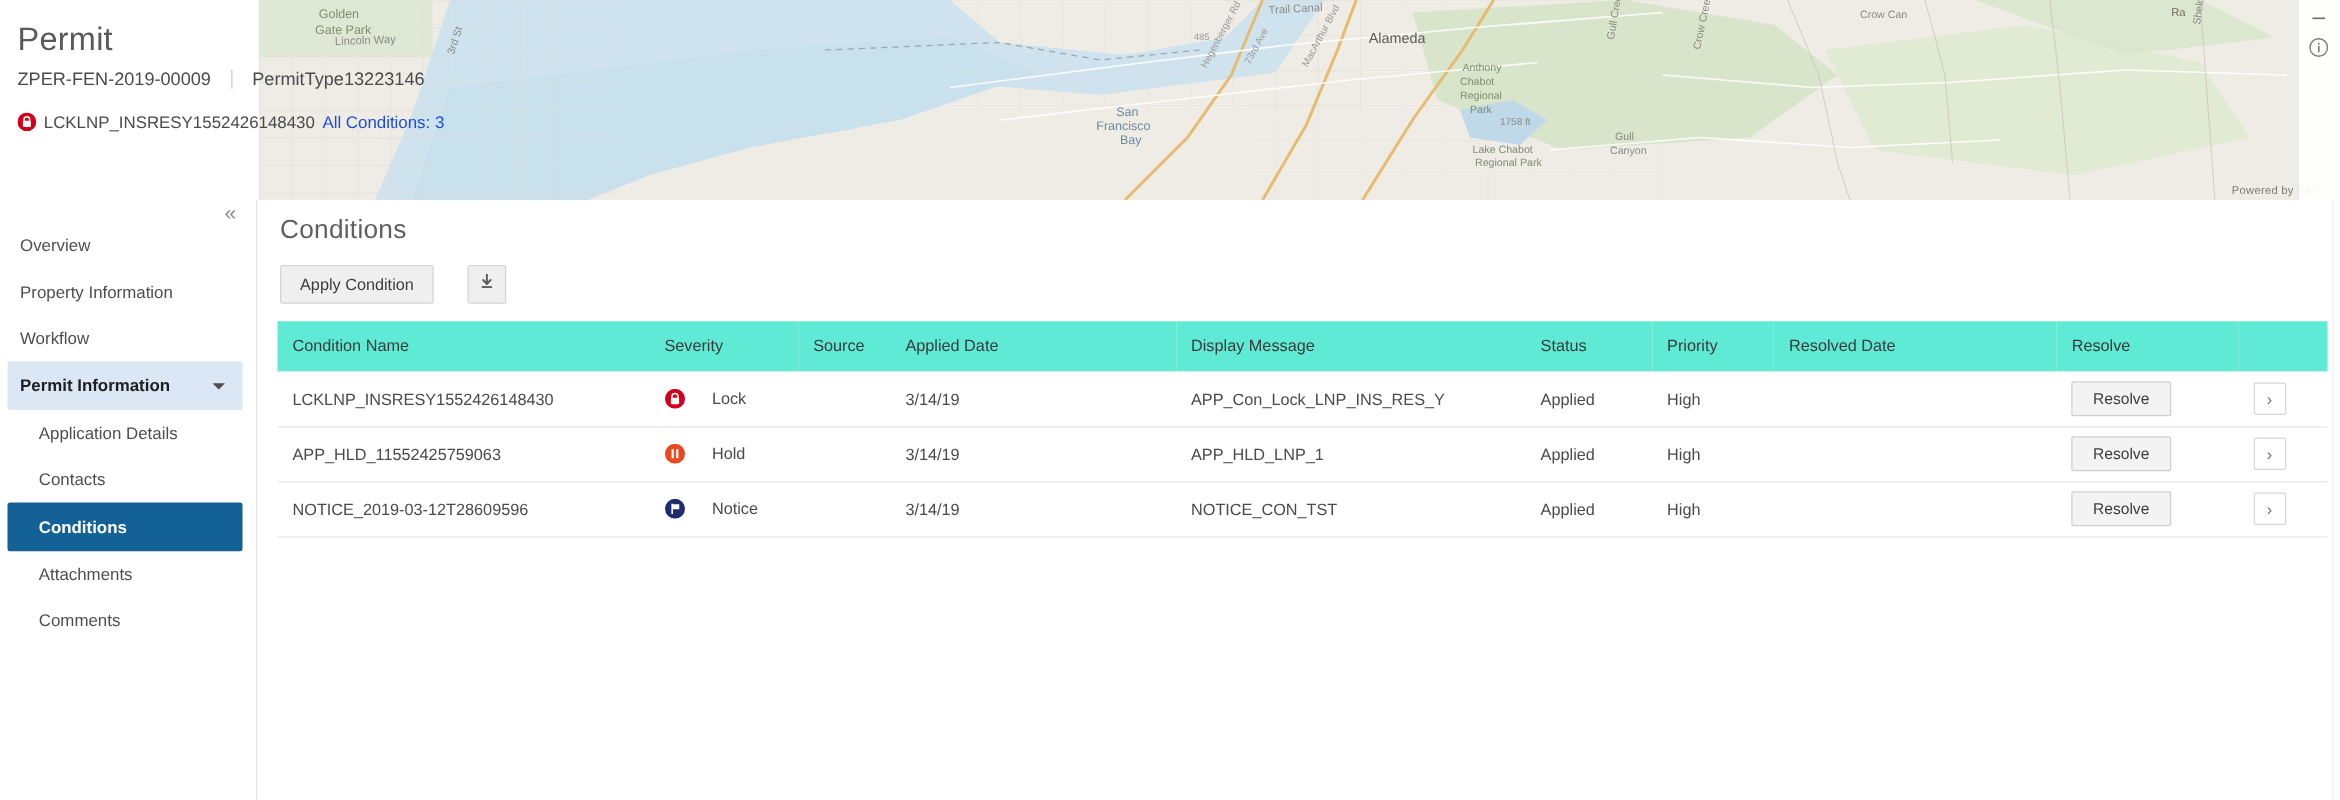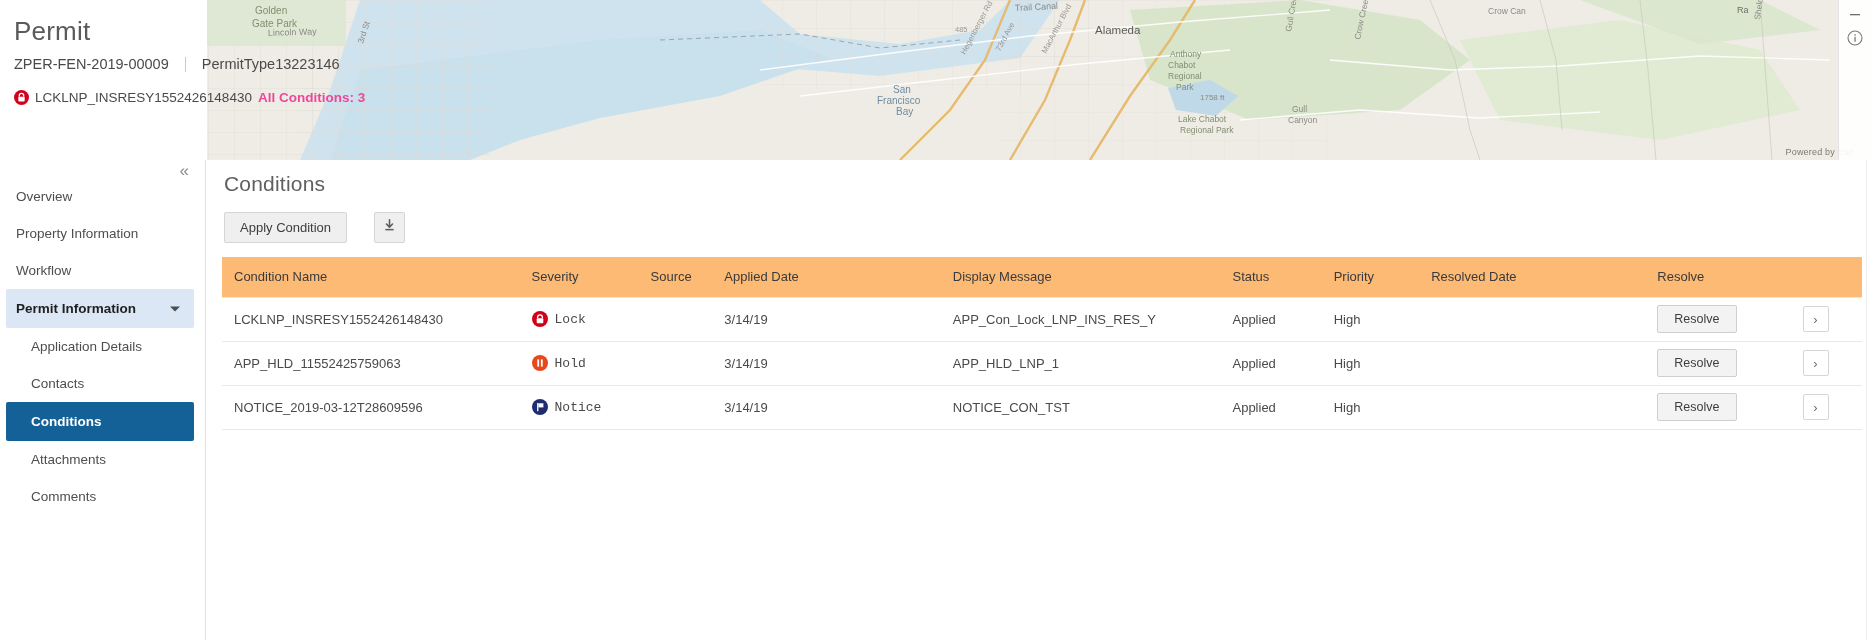--- a/index.html
+++ b/index.html
@@ -37,21 +37,21 @@
   }
   .hdr-sub .divider {
     display: inline-block; width: 1px; height: 15px; background: #c9c9c9;
     margin: 0 12px -3px 12px;
   }
   .hdr-cond {
     position: absolute; left: 14px; top: 90px;
     font-size: 13.5px; color: #4a4a4a; white-space: nowrap;
     display: flex; align-items: center; gap: 6px;
   }
-  .hdr-cond a { color: #ec4899; text-decoration: none; font-weight: bold; }
+  .hdr-cond a { color: #1d4ed8; text-decoration: none; }
   .lock-badge { display: inline-block; width: 15px; height: 15px; }
 
   
   .win-chrome {
     position: absolute; right: 0; top: 0; width: 34px; height: 160px;
     background: rgba(255,255,255,0.92); z-index: 6;
     border-left: 1px solid #e3e3e3;
   }
   .win-btn { position: absolute; right: 9px; width: 16px; height: 16px; }
   .win-min { top: 6px; }
@@ -113,29 +113,29 @@
   }
   .btn-dl {
     background: #efefef; border: 1px solid #d5d5d5; border-radius: 2px;
     width: 31px; height: 31px; display: flex; align-items: center;
     justify-content: center; cursor: pointer;
   }
 
   
   .tbl { width: 1640px; margin-top: 14px; border-collapse: collapse; table-layout: fixed; }
   .tbl thead th {
-    background: #fdba74; font-size: 13px; color: #3a3a3a; font-weight: 400;
+    background: #5eead4; font-size: 13px; color: #3a3a3a; font-weight: 400;
     text-align: left; padding: 12px 0 12px 12px; height: 40px;
   }
   .tbl tbody td {
     font-size: 13px; color: #4a4a4a; padding: 0 0 0 12px; height: 44px;
     border-bottom: 1px solid #e8e8e8; vertical-align: middle;
   }
   .tbl tbody tr:first-child td { border-top: 1px solid #e8e8e8; }
-  .sev-cell { display: flex; align-items: center; gap: 7px; font-family: Liberation Mono, monospace; }
+  .sev-cell { display: flex; gap: 22px; }
   .sev-icon { width: 16px; height: 16px; flex-shrink: 0; }
   .btn-resolve {
     background: #f3f3f3; border: 1px solid #cfcfcf; border-radius: 2px;
     font-size: 12.5px; color: #3d3d3d; padding: 6px 16px; cursor: pointer;
     font-family: "Liberation Sans", sans-serif;
   }
   .chev-btn {
     width: 26px; height: 26px; border: 1px solid #d6d6d6; background: #fff;
     border-radius: 2px; display: flex; align-items: center; justify-content: center;
     cursor: pointer; color: #6d6d6d; font-size: 13px;

